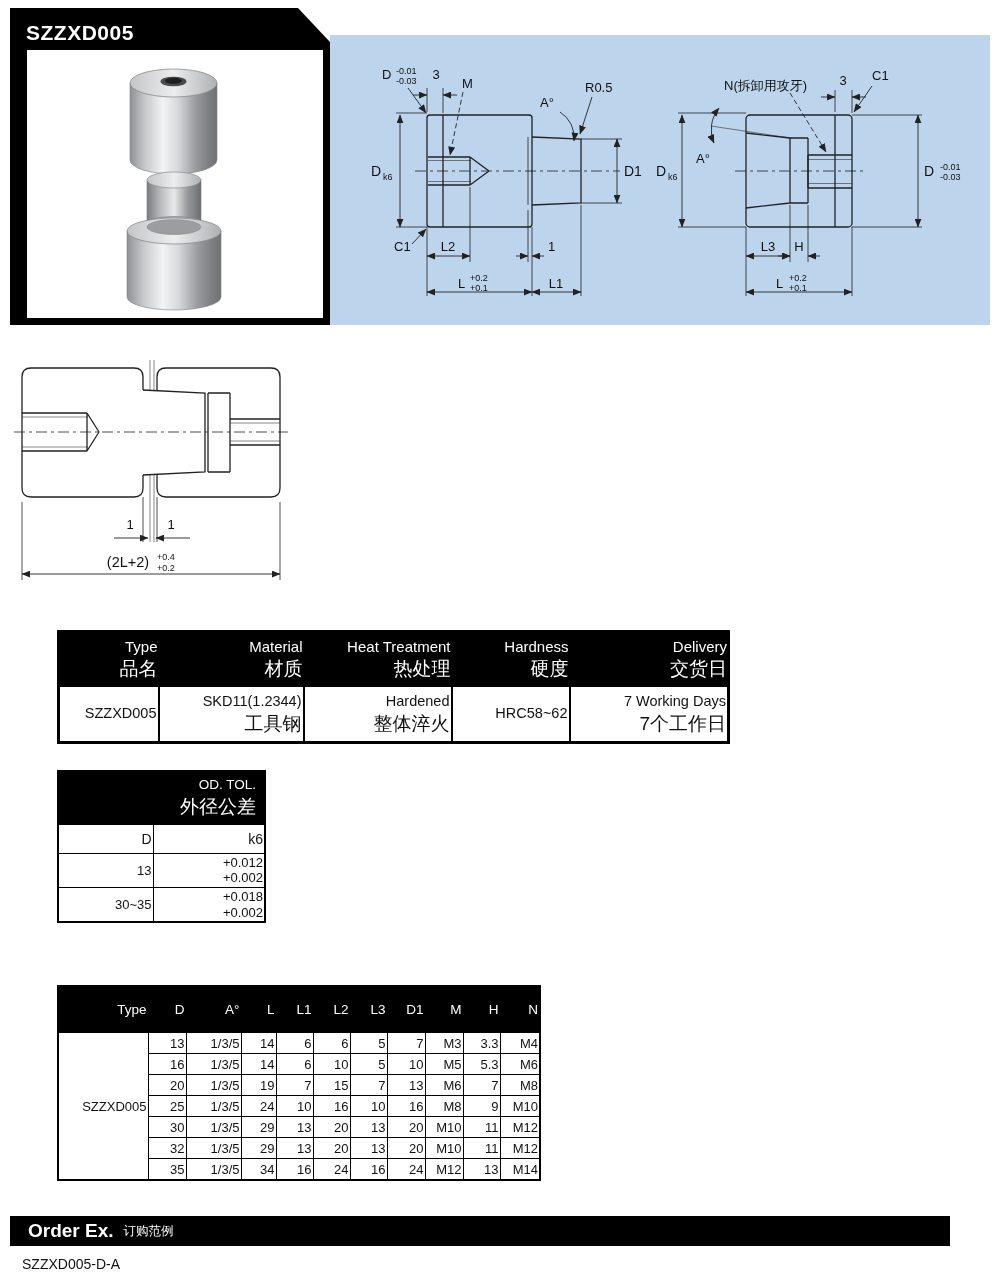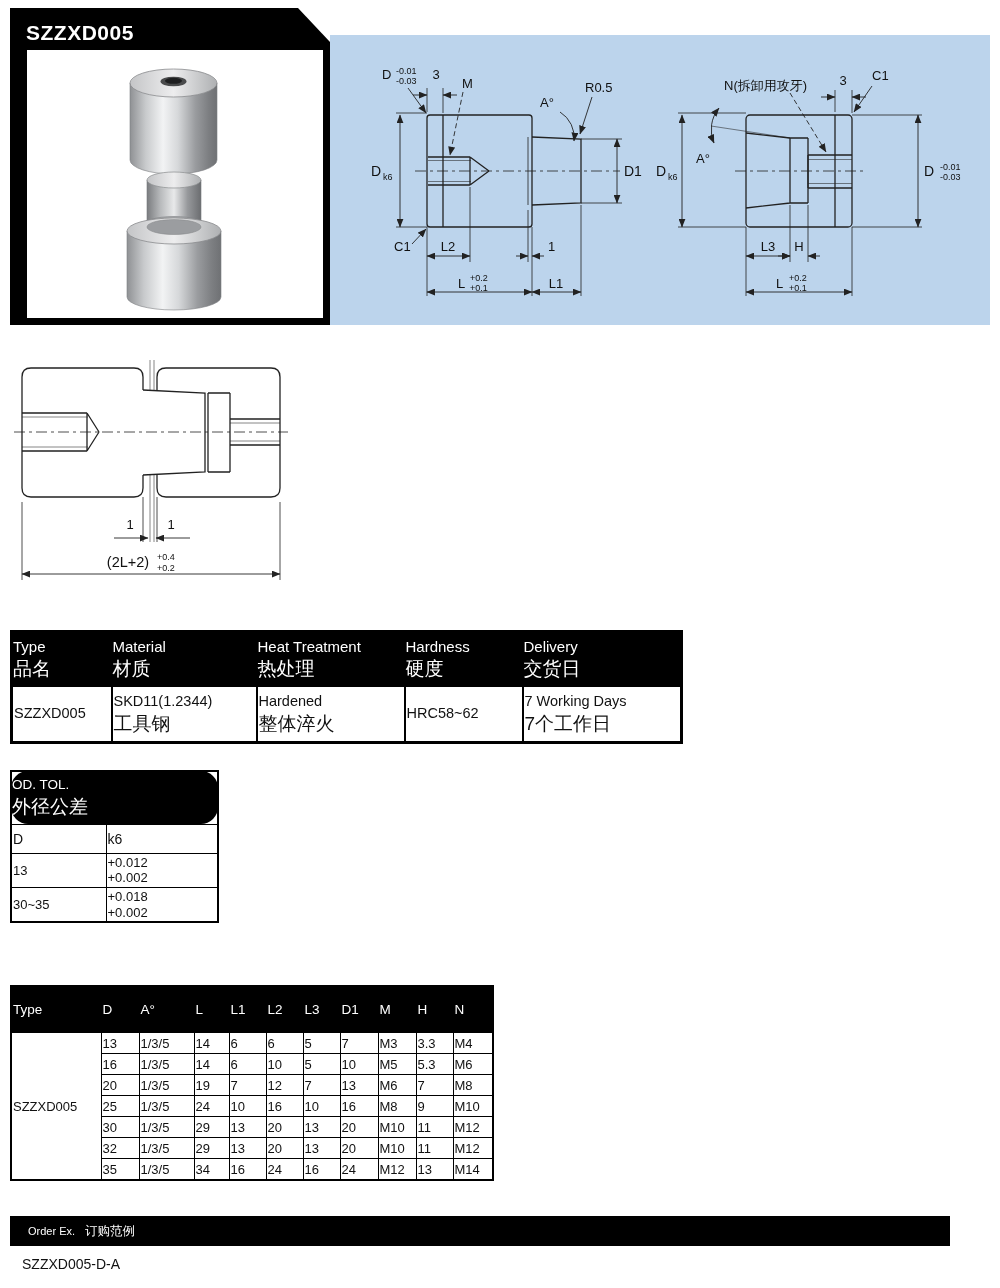--- a/index.html
+++ b/index.html
@@ -23,40 +23,40 @@
   .dash{stroke:#222;stroke-width:0.9;fill:none;stroke-dasharray:5 3;}
   .lbl{font-size:13px;}
   .lbl2{font-size:14px;}
   .tol{font-size:9px;}
   .sub{font-size:9px;}
 
   
   .assembly{position:absolute;left:10px;top:352px;width:300px;height:245px;}
 
   
-  table{border-collapse:collapse;table-layout:fixed;text-align:left;}
+  table{border-collapse:collapse;table-layout:fixed;text-align:right;margin-left:47px;}
   .spec-table{position:absolute;left:10px;top:630px;width:670px;border:3px solid #000;}
   .spec-table th{background:#000;color:#fff;font-weight:normal;font-size:15px;padding:4px 0;border:2px solid #000;line-height:1.3;}
   .spec-table td{border:2px solid #000;font-size:14.5px;height:52px;line-height:1.35;}
   .zh{font-size:19px;}
 
   .od-table{position:absolute;left:10px;top:770px;width:207px;border:2.5px solid #000;}
-  .od-table th{background:#000;color:#fff;font-weight:normal;font-size:13.5px;padding:4px 0;line-height:1.35;border-radius:17px;}
+  .od-table th{background:#000;color:#fff;font-weight:normal;font-size:13.5px;padding:4px 8px;line-height:1.35;}
   .od-table td{border:1.5px solid #000;font-size:13.5px;}
   .od-table .subhead{height:26px;font-size:14px;}
   .od-table tbody td{height:30px;line-height:1.2;font-size:13px;}
 
   .dim-table{position:absolute;left:10px;top:985px;width:482px;border:2.5px solid #000;}
   .dim-table th{background:#000;color:#fff;font-weight:normal;font-size:13.5px;height:43px;border:1px solid #000;}
   .dim-table td{border:1.5px solid #000;height:18px;font-size:13px;}
 
   
   .order-bar{position:absolute;left:10px;top:1216px;width:940px;height:30px;background:#000;color:#fff;
              display:flex;align-items:center;gap:10px;padding-left:18px;box-sizing:border-box;}
-  .order-en{font-weight:normal;font-size:11px;}
+  .order-en{font-weight:bold;font-size:19px;}
   .order-zh{font-size:12.5px;}
   .order-example{position:absolute;left:22px;top:1256px;font-size:14px;}
 </style>
 </head>
 <body>
 
 <div class="photo-panel">
   <div class="panel-title">SZZXD005</div>
   <div class="photo-box">
     <svg width="296" height="268" viewBox="0 0 296 268">
@@ -377,21 +377,21 @@
         <td>10</td>
         <td>M5</td>
         <td>5.3</td>
         <td>M6</td>
       </tr>
       <tr>
         <td>20</td>
         <td>1/3/5</td>
         <td>19</td>
         <td>7</td>
-        <td>12</td>
+        <td>15</td>
         <td>7</td>
         <td>13</td>
         <td>M6</td>
         <td>7</td>
         <td>M8</td>
       </tr>
       <tr>
         <td>25</td>
         <td>1/3/5</td>
         <td>24</td>

